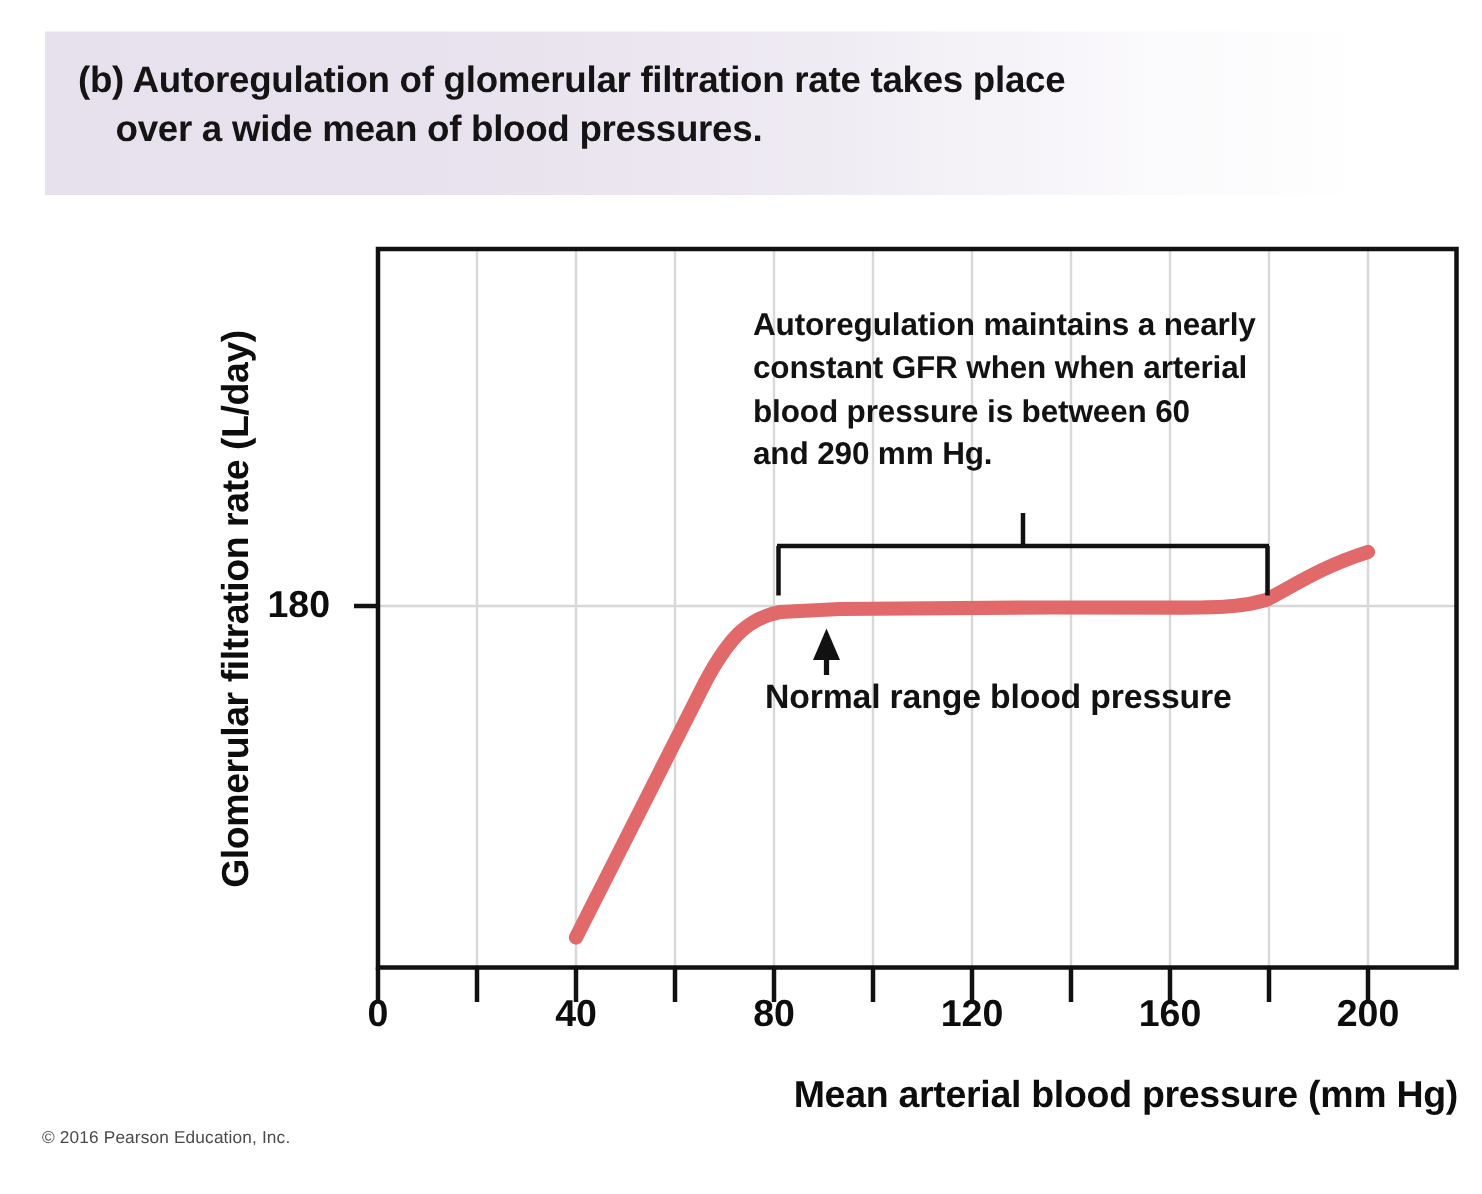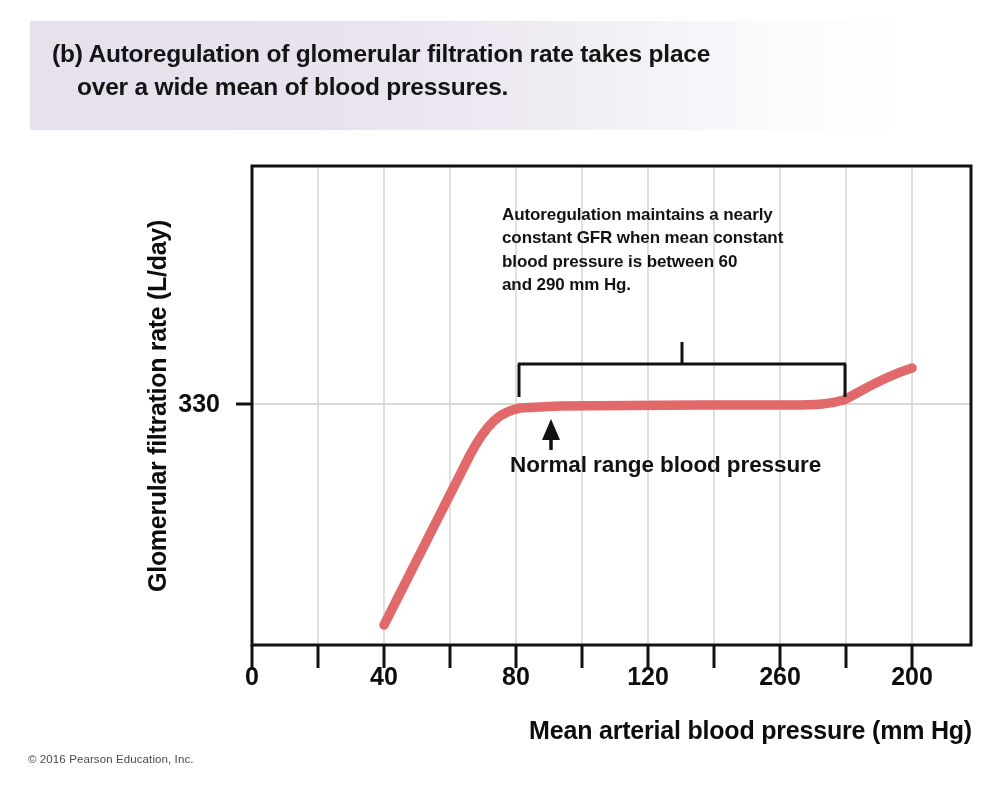--- a/index.html
+++ b/index.html
@@ -117,21 +117,21 @@
     font-weight: bold;
     color: #0d0d0d;
   }
 
   
   .anno-block {
     position: absolute;
     left: 502px;
     top: 203px;
     width: 452px;
-    font-size: 17px;
+    font-size: 21px;
     font-weight: bold;
     color: #121212;
     line-height: 1.37;
     letter-spacing: -0.1px;
   }
   .anno-normal {
     position: absolute;
     left: 510px;
     top: 452px;
     font-size: 22.5px;
@@ -222,32 +222,32 @@
 
       <g>
         <line x1="551" y1="450" x2="551" y2="432" stroke="#111111" stroke-width="3.5"></line>
         <polygon points="551,419 542,440 560,440" fill="#111111"></polygon>
       </g>
     </svg>
 
     <div class="y-axis-title">Glomerular filtration rate (L/day)</div>
     <div class="x-axis-title">Mean arterial blood pressure (mm Hg)</div>
 
-    <div class="y-tick-label">330</div>
+    <div class="y-tick-label">180</div>
 
     <div class="x-tick-label" style="left:252px;">0</div>
     <div class="x-tick-label" style="left:384px;">40</div>
     <div class="x-tick-label" style="left:516px;">80</div>
     <div class="x-tick-label" style="left:648px;">120</div>
-    <div class="x-tick-label" style="left:780px;">260</div>
+    <div class="x-tick-label" style="left:780px;">160</div>
     <div class="x-tick-label" style="left:912px;">200</div>
 
     <div class="anno-block">
       <div>Autoregulation maintains a nearly</div>
-      <div>constant GFR when mean constant</div>
+      <div>constant GFR when when arterial</div>
       <div>blood pressure is between 60</div>
       <div>and 290 mm Hg.</div>
     </div>
 
     <div class="anno-normal">Normal range blood pressure</div>
   </div>
 
   <div class="copyright">© 2016 Pearson Education, Inc.</div>
 
 </div>

